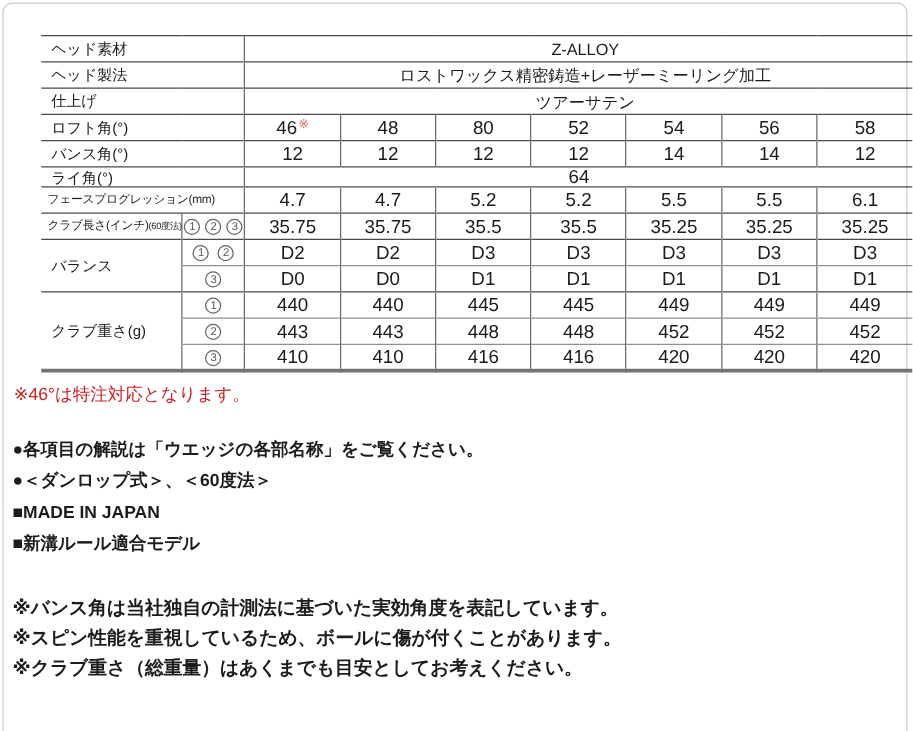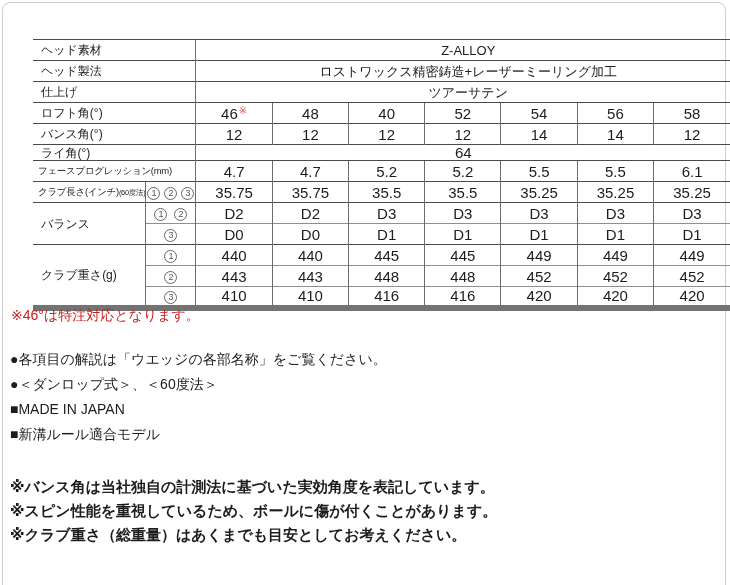--- a/index.html
+++ b/index.html
@@ -8,23 +8,23 @@
     font-family:"Liberation Sans","DejaVu Sans",sans-serif;
     color:#1c1c1c; overflow:hidden;
   }
   .frame {
     position:absolute; left:2px; top:2px; width:724px; height:592px;
     border:1px solid #cccccc; border-radius:8px; box-sizing:border-box;
     pointer-events:none;
   }
   
   table.spec {
-    position:absolute; left:33px; top:39px;
+    position:absolute; left:33px; top:28px;
     border-collapse:collapse; table-layout:fixed;
-    border-bottom:6px solid #737373;
+    border-bottom:3px solid #737373;
   }
   .spec col.c-lab { width:89px; }
   .spec col.c-sub { width:33px; }
   .spec col.c-d   { width:77px; }
   .spec tr { height:21px; }
   .spec tr.r-short { height:16px; }
   .spec td {
     padding:0; text-align:center; font-size:15px; line-height:1;
     border-top:1px solid #4a4a4a; white-space:nowrap;
   }
@@ -43,21 +43,21 @@
   }
   .circ + .circ { margin-left:3px; }
   .gap + .circ { margin-left:6px; }
   
   .note-red {
     position:absolute; left:11px; top:307px;
     font-size:14px; font-weight:normal; color:#cc2020;
   }
   .bullets {
     position:absolute; left:10px; top:347px;
-    font-size:14px; font-weight:normal; line-height:25px;
+    font-size:14px; font-weight:bold; line-height:25px;
   }
   .cautions {
     position:absolute; left:10px; top:475px;
     font-size:15px; font-weight:bold; line-height:24px;
   }
 </style>
 </head>
 <body>
 
 <div class="frame"></div>
@@ -88,21 +88,21 @@
 
   <tr>
     <td class="lab" colspan="2">仕上げ</td>
     <td class="val-l vline" colspan="7">ツアーサテン</td>
   </tr>
 
   <tr>
     <td class="lab" colspan="2">ロフト角(°)</td>
     <td class="vline"><span>46</span><span class="ast">※</span></td>
     <td class="vline">48</td>
-    <td class="vline">40</td>
+    <td class="vline">80</td>
     <td class="vline">52</td>
     <td class="vline">54</td>
     <td class="vline">56</td>
     <td class="vline">58</td>
   </tr>
 
   <tr>
     <td class="lab" colspan="2">バンス角(°)</td>
     <td class="vline">12</td>
     <td class="vline">12</td>

